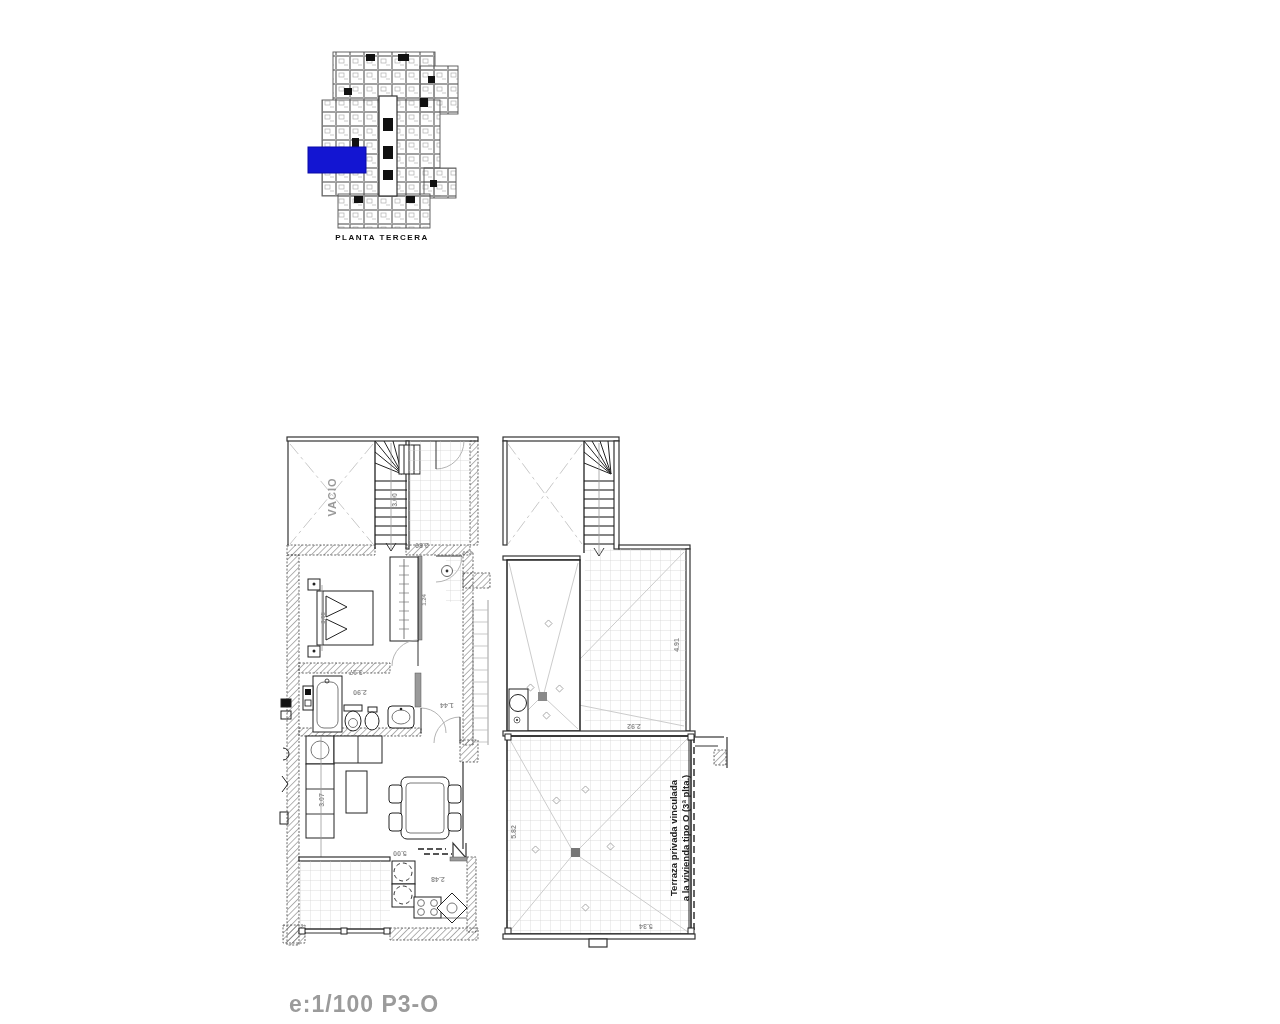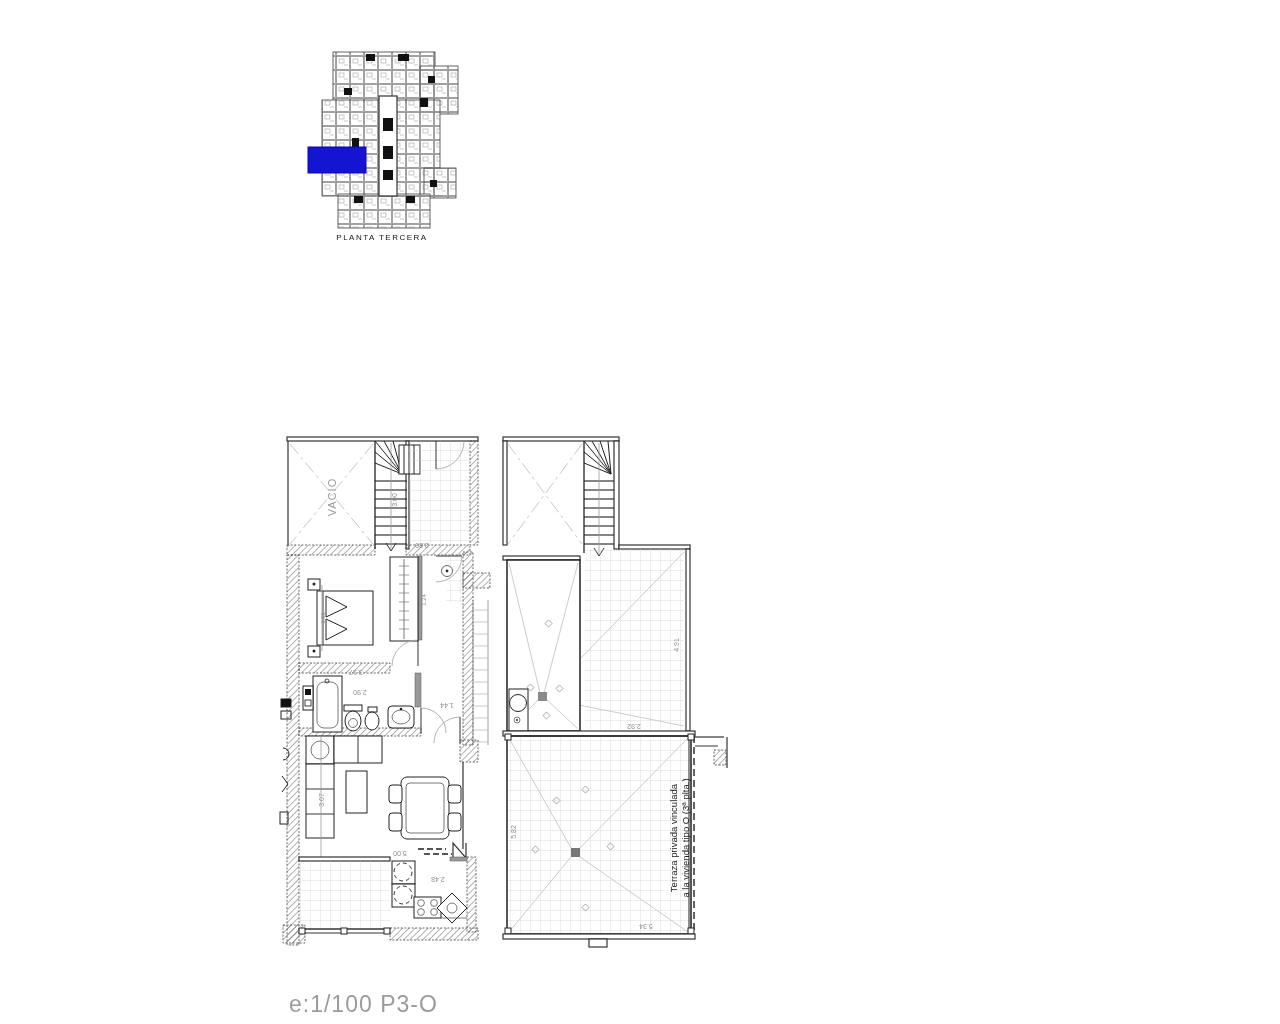--- a/index.html
+++ b/index.html
@@ -1,17 +1,17 @@
 <!DOCTYPE html>
 <html><head>
 <meta charset="utf-8">
 <style>
   html,body{margin:0;padding:0;background:#ffffff;}
   .page{position:relative;width:1280px;height:1024px;background:#ffffff;overflow:hidden;
-        font-family:"Liberation Sans", sans-serif;}
+        font-family:"Liberation Sans", sans-serif;font-weight:bold;}
   svg{display:block}
   
   .dwall{fill:#ffffff;stroke:#333;stroke-width:1.2;}
   .wall{fill:url(#hatch);stroke:#444;stroke-width:0.8;stroke-dasharray:2 1.6;}
   .part{fill:#9a9a9a;stroke:#555;stroke-width:0.5;}
   .tiles{fill:url(#tile);stroke:none;}
   .furn{fill:#ffffff;stroke:#222;stroke-width:1;}
   .furn2{fill:none;stroke:#555;stroke-width:0.8;}
   .arc{fill:none;stroke:#aaa;stroke-width:0.9;}
   .leaf{stroke:#333;stroke-width:1;}

